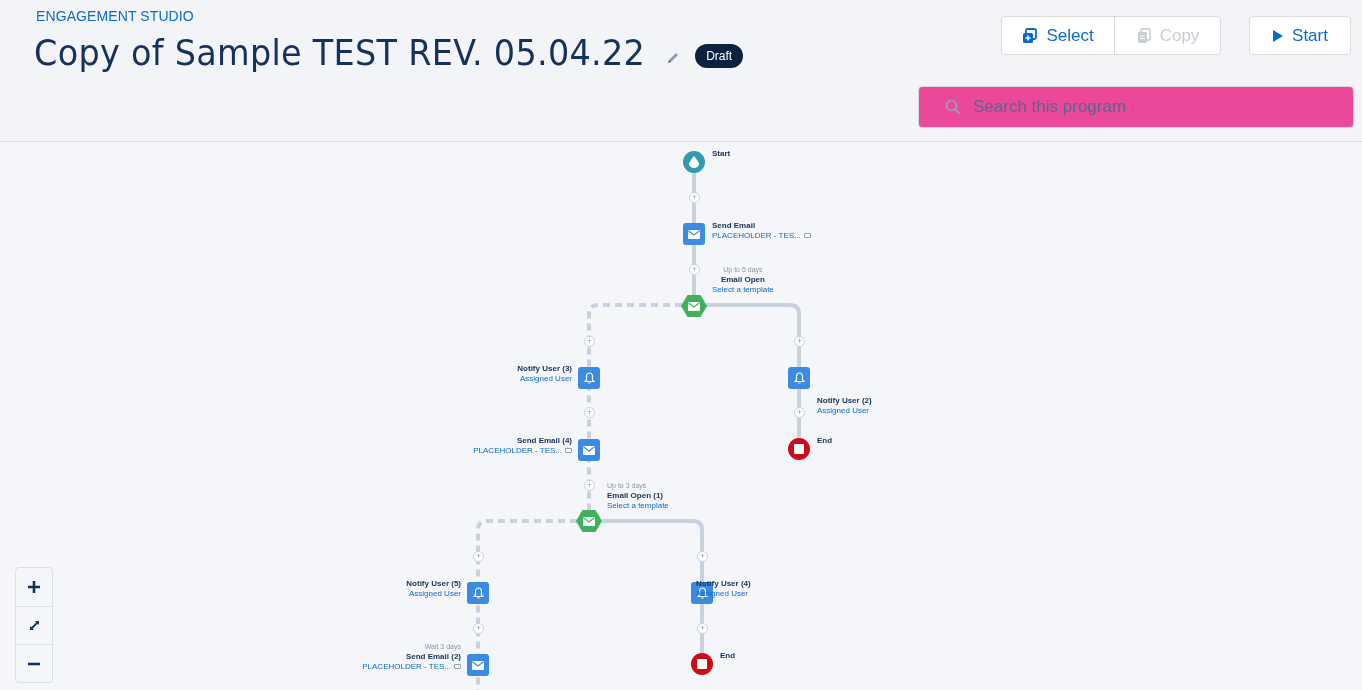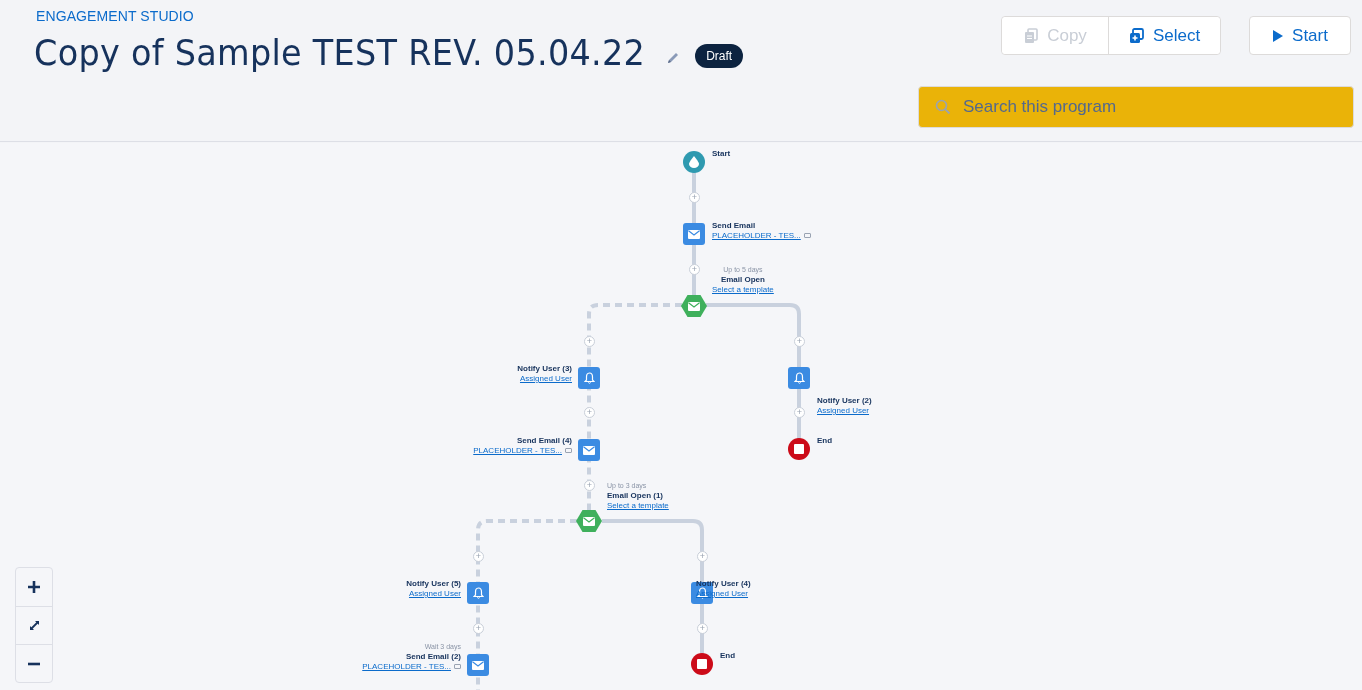--- a/index.html
+++ b/index.html
@@ -12,35 +12,35 @@
   .draft-badge { margin-left: 14px; margin-top: 6px; background: #0c2340; color: #fff; font-size: 12px; font-weight: normal; border-radius: 12px; padding: 5px 11px; }
   .tabs { position: absolute; left: 34px; top: 100px; display: flex; height: 42px; }
   .tab { font-size: 14px; font-weight: bold; color: #16325c; padding: 12px 0 0 0; text-align: center; position: relative; cursor: pointer; }
   .tab.active::after { content: ""; position: absolute; left: 0; right: 0; bottom: 0; height: 3px; background: #0b6bcb; border-radius: 2px; }
   .tab.disabled { color: #b0b8c8; }
   .btn-group { position: absolute; left: 1001px; top: 16px; display: flex; height: 39px; border: 1px solid #dddbda; border-radius: 4px; background: #fff; }
   .btn { display: flex; align-items: center; gap: 8px; padding: 0 18px; font-size: 17px; color: #0b6bcb; background: #fff; cursor: pointer; border-radius: 4px; }
   .btn + .btn { border-left: 1px solid #dddbda; border-radius: 0 4px 4px 0; }
   .btn.disabled { color: #c9ced6; }
   .start-btn { position: absolute; left: 1249px; top: 16px; height: 39px; width: 102px; border: 1px solid #dddbda; border-radius: 4px; background: #fff; justify-content: center; }
-  .search { position: absolute; left: 918px; top: 86px; width: 436px; height: 42px; border: 1px solid #dddbda; border-radius: 4px; background: #eab308; display: flex; align-items: center; padding-left: 16px; }
+  .search { position: absolute; left: 918px; top: 86px; width: 436px; height: 42px; border: 1px solid #dddbda; border-radius: 4px; background: #ec4899; display: flex; align-items: center; padding-left: 26px; }
   .search input { border: none; outline: none; font-size: 17px; color: #3e3e3c; margin-left: 12px; width: 380px; font-family: "Liberation Sans", sans-serif; background: transparent; }
   .search input::placeholder { color: #54698d; }
   .canvas { position: absolute; left: 0; top: 143px; width: 1362px; height: 547px; background: #f5f6f9; overflow: hidden; }
   .canvas svg.edges { position: absolute; left: 0; top: -143px; }
   .node { position: absolute; width: 22px; height: 22px; display: flex; align-items: center; justify-content: center; cursor: pointer; }
   .node.action { background: #3b8be2; border-radius: 3px; }
   .node.circle-start { background: #2f9ab0; border-radius: 50%; }
   .node.end { background: #cc0b19; border-radius: 50%; }
   .node.hex { width: 26px; height: 22px; background: #3fb05c; clip-path: polygon(25% 0, 75% 0, 100% 50%, 75% 100%, 25% 100%, 0 50%); }
   .plus { position: absolute; width: 11px; height: 11px; border: 1px solid #c9cfd9; border-radius: 50%; background: #fff; display: flex; align-items: center; justify-content: center; font-size: 9px; line-height: 9px; color: #9aa3b2; cursor: pointer; }
   .lbl { position: absolute; font-size: 8px; line-height: 10px; white-space: nowrap; }
   .lbl.right { text-align: right; }
   .lbl .t { color: #16325c; font-weight: bold; display: block; }
-  .lbl .s { color: #0b6bcb; display: block; text-decoration: underline; }
+  .lbl .s { color: #0b6bcb; display: block; }
   .lbl .w { color: #8a94a6; display: block; font-size: 7px; }
   .cam { display: inline-block; width: 7px; height: 5px; border: 1px solid #9aa3b2; border-radius: 1px; margin-left: 3px; vertical-align: middle; }
   .zoom-ctrl { position: absolute; left: 15px; top: 567px; width: 38px; border: 1px solid #dddfe6; border-radius: 4px; background: #f5f6f9; }
   .zoom-ctrl div { height: 38px; display: flex; align-items: center; justify-content: center; cursor: pointer; color: #16325c; }
   .zoom-ctrl div + div { border-top: 1px solid #dddfe6; }
 </style>
 </head>
 <body>
 
 <div class="header">
@@ -51,36 +51,36 @@
       <svg width="16" height="16" viewBox="0 0 16 16">
           <path d="M3 13 L4 10 L11 3 L13 5 L6 12 Z" fill="#8a9ab8"></path>
           <path d="M3 13 L4 10 L6 12 Z" fill="#5a6a88"></path>
         </svg>
     </span>
     <span class="draft-badge">Draft</span>
   </div>
 
 
   <div class="btn-group">
+    <div class="btn" style="width:112px; justify-content:center">
+      <svg width="16" height="16" viewBox="0 0 16 16">
+          <rect x="4" y="1" width="10" height="10" rx="1.5" fill="none" stroke="#0b6bcb" stroke-width="1.8"></rect>
+          <rect x="1" y="5" width="10" height="10" rx="1.5" fill="#0b6bcb"></rect>
+          <path d="M6 7.5v5M3.5 10h5" stroke="#fff" stroke-width="1.6"></path>
+        </svg>
+      <span>Select</span>
+    </div>
     <div class="btn disabled" style="width:106px; justify-content:center">
       <svg width="16" height="16" viewBox="0 0 16 16">
           <rect x="5" y="1" width="9" height="11" rx="1" fill="none" stroke="#c9ced6" stroke-width="1.6"></rect>
           <rect x="2" y="4" width="9" height="11" rx="1" fill="#c9ced6"></rect>
           <path d="M4 8h5M4 10.5h5" stroke="#fff" stroke-width="1.2"></path>
         </svg>
       <span>Copy</span>
     </div>
-    <div class="btn" style="width:112px; justify-content:center">
-      <svg width="16" height="16" viewBox="0 0 16 16">
-          <rect x="4" y="1" width="10" height="10" rx="1.5" fill="none" stroke="#0b6bcb" stroke-width="1.8"></rect>
-          <rect x="1" y="5" width="10" height="10" rx="1.5" fill="#0b6bcb"></rect>
-          <path d="M6 7.5v5M3.5 10h5" stroke="#fff" stroke-width="1.6"></path>
-        </svg>
-      <span>Select</span>
-    </div>
   </div>
 
   <div class="btn start-btn">
     <svg width="12" height="12" viewBox="0 0 12 12">
         <path d="M1 0 L11 6 L1 12 Z" fill="#0b6bcb"></path>
       </svg>
     <span>Start</span>
   </div>
 
   <div class="search">

